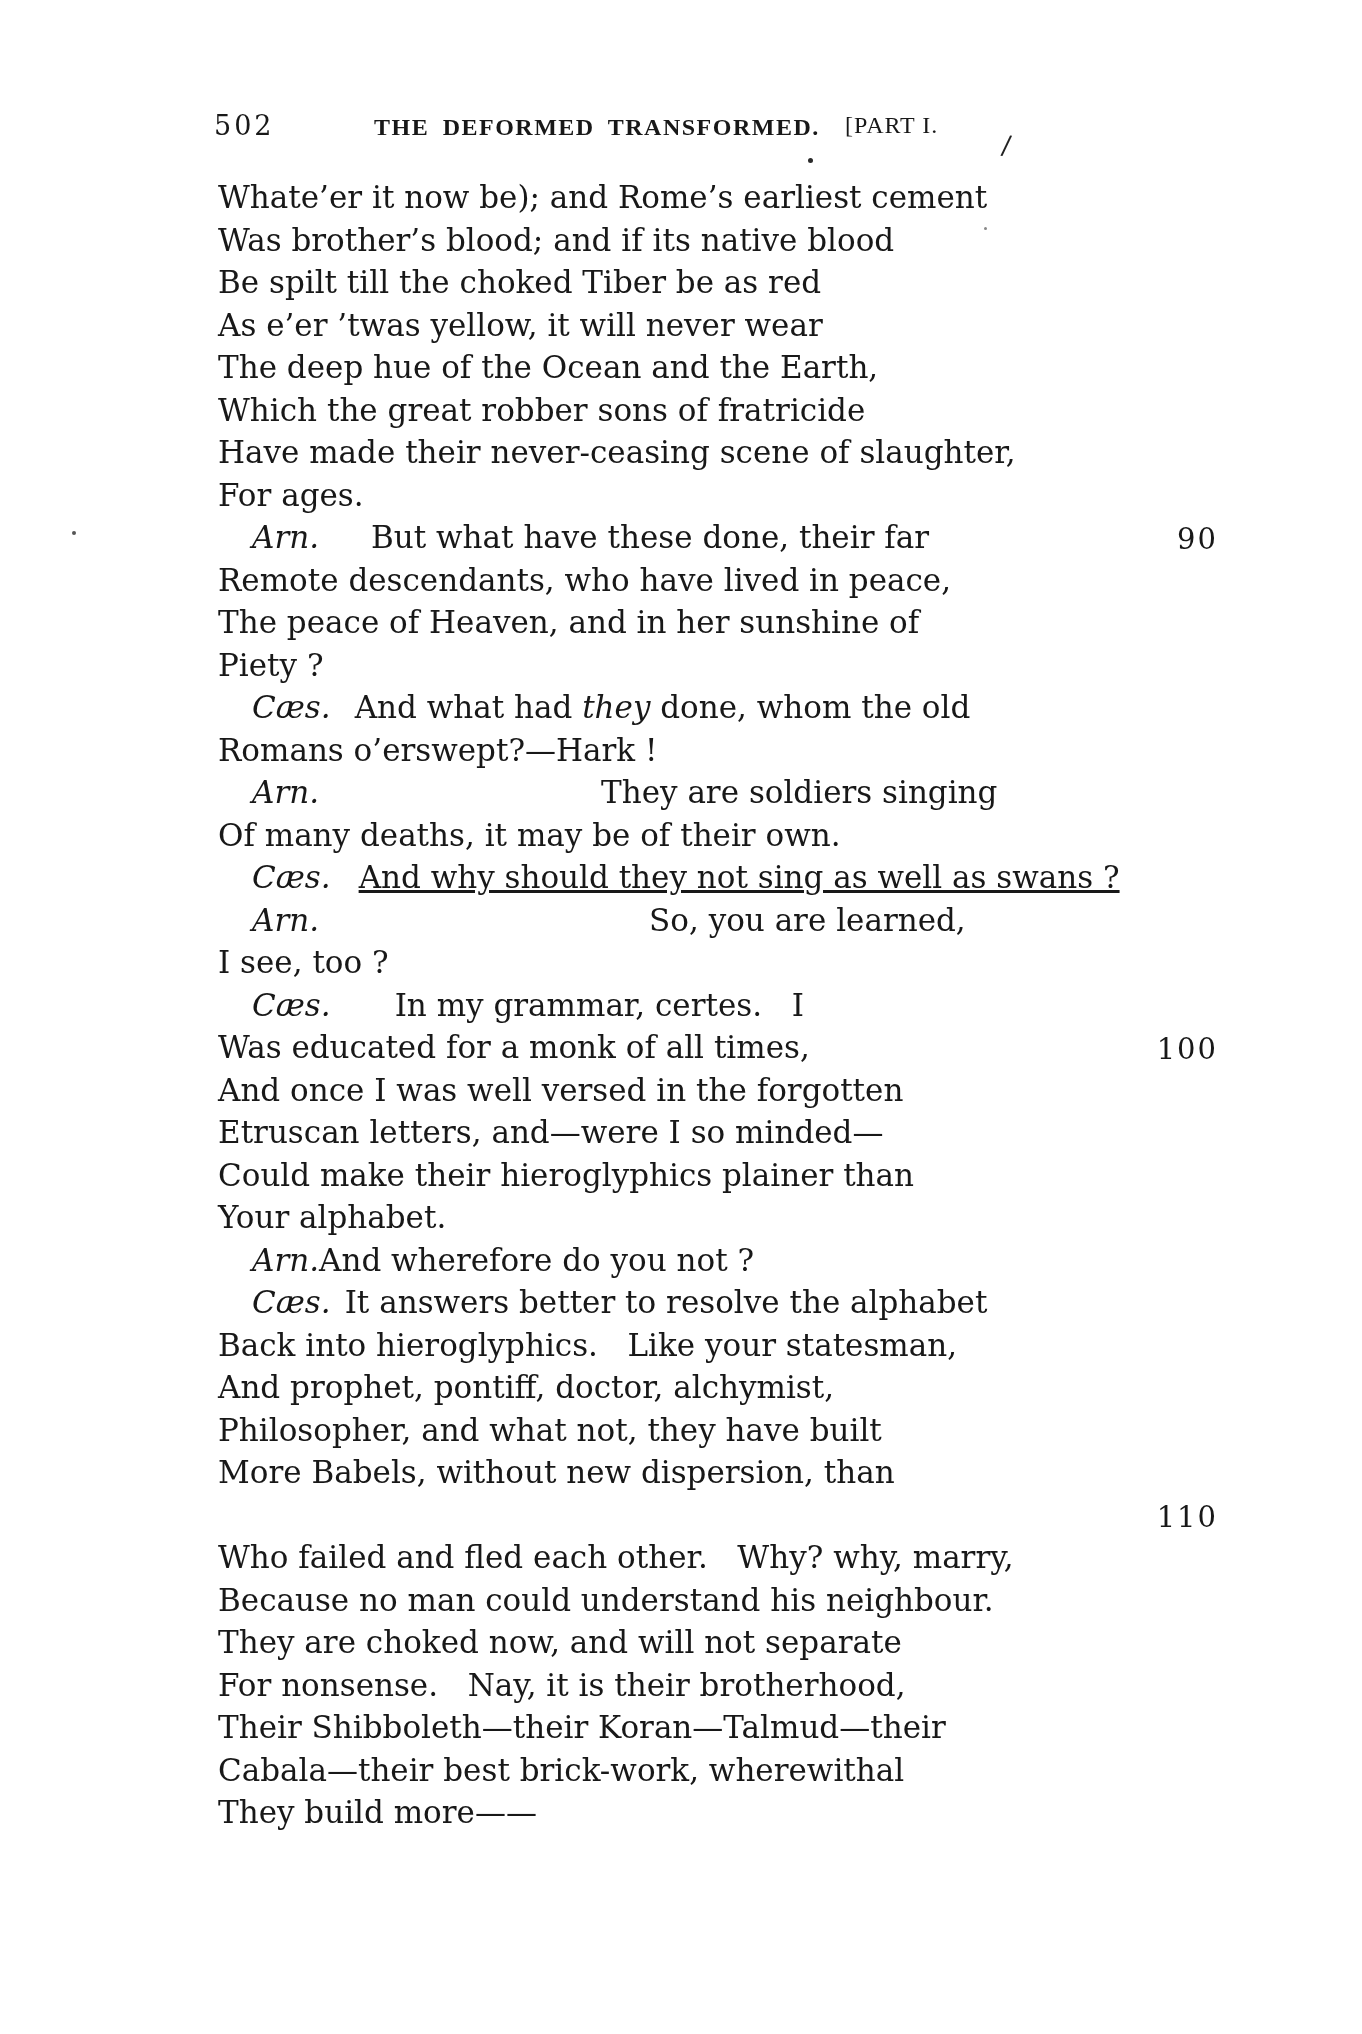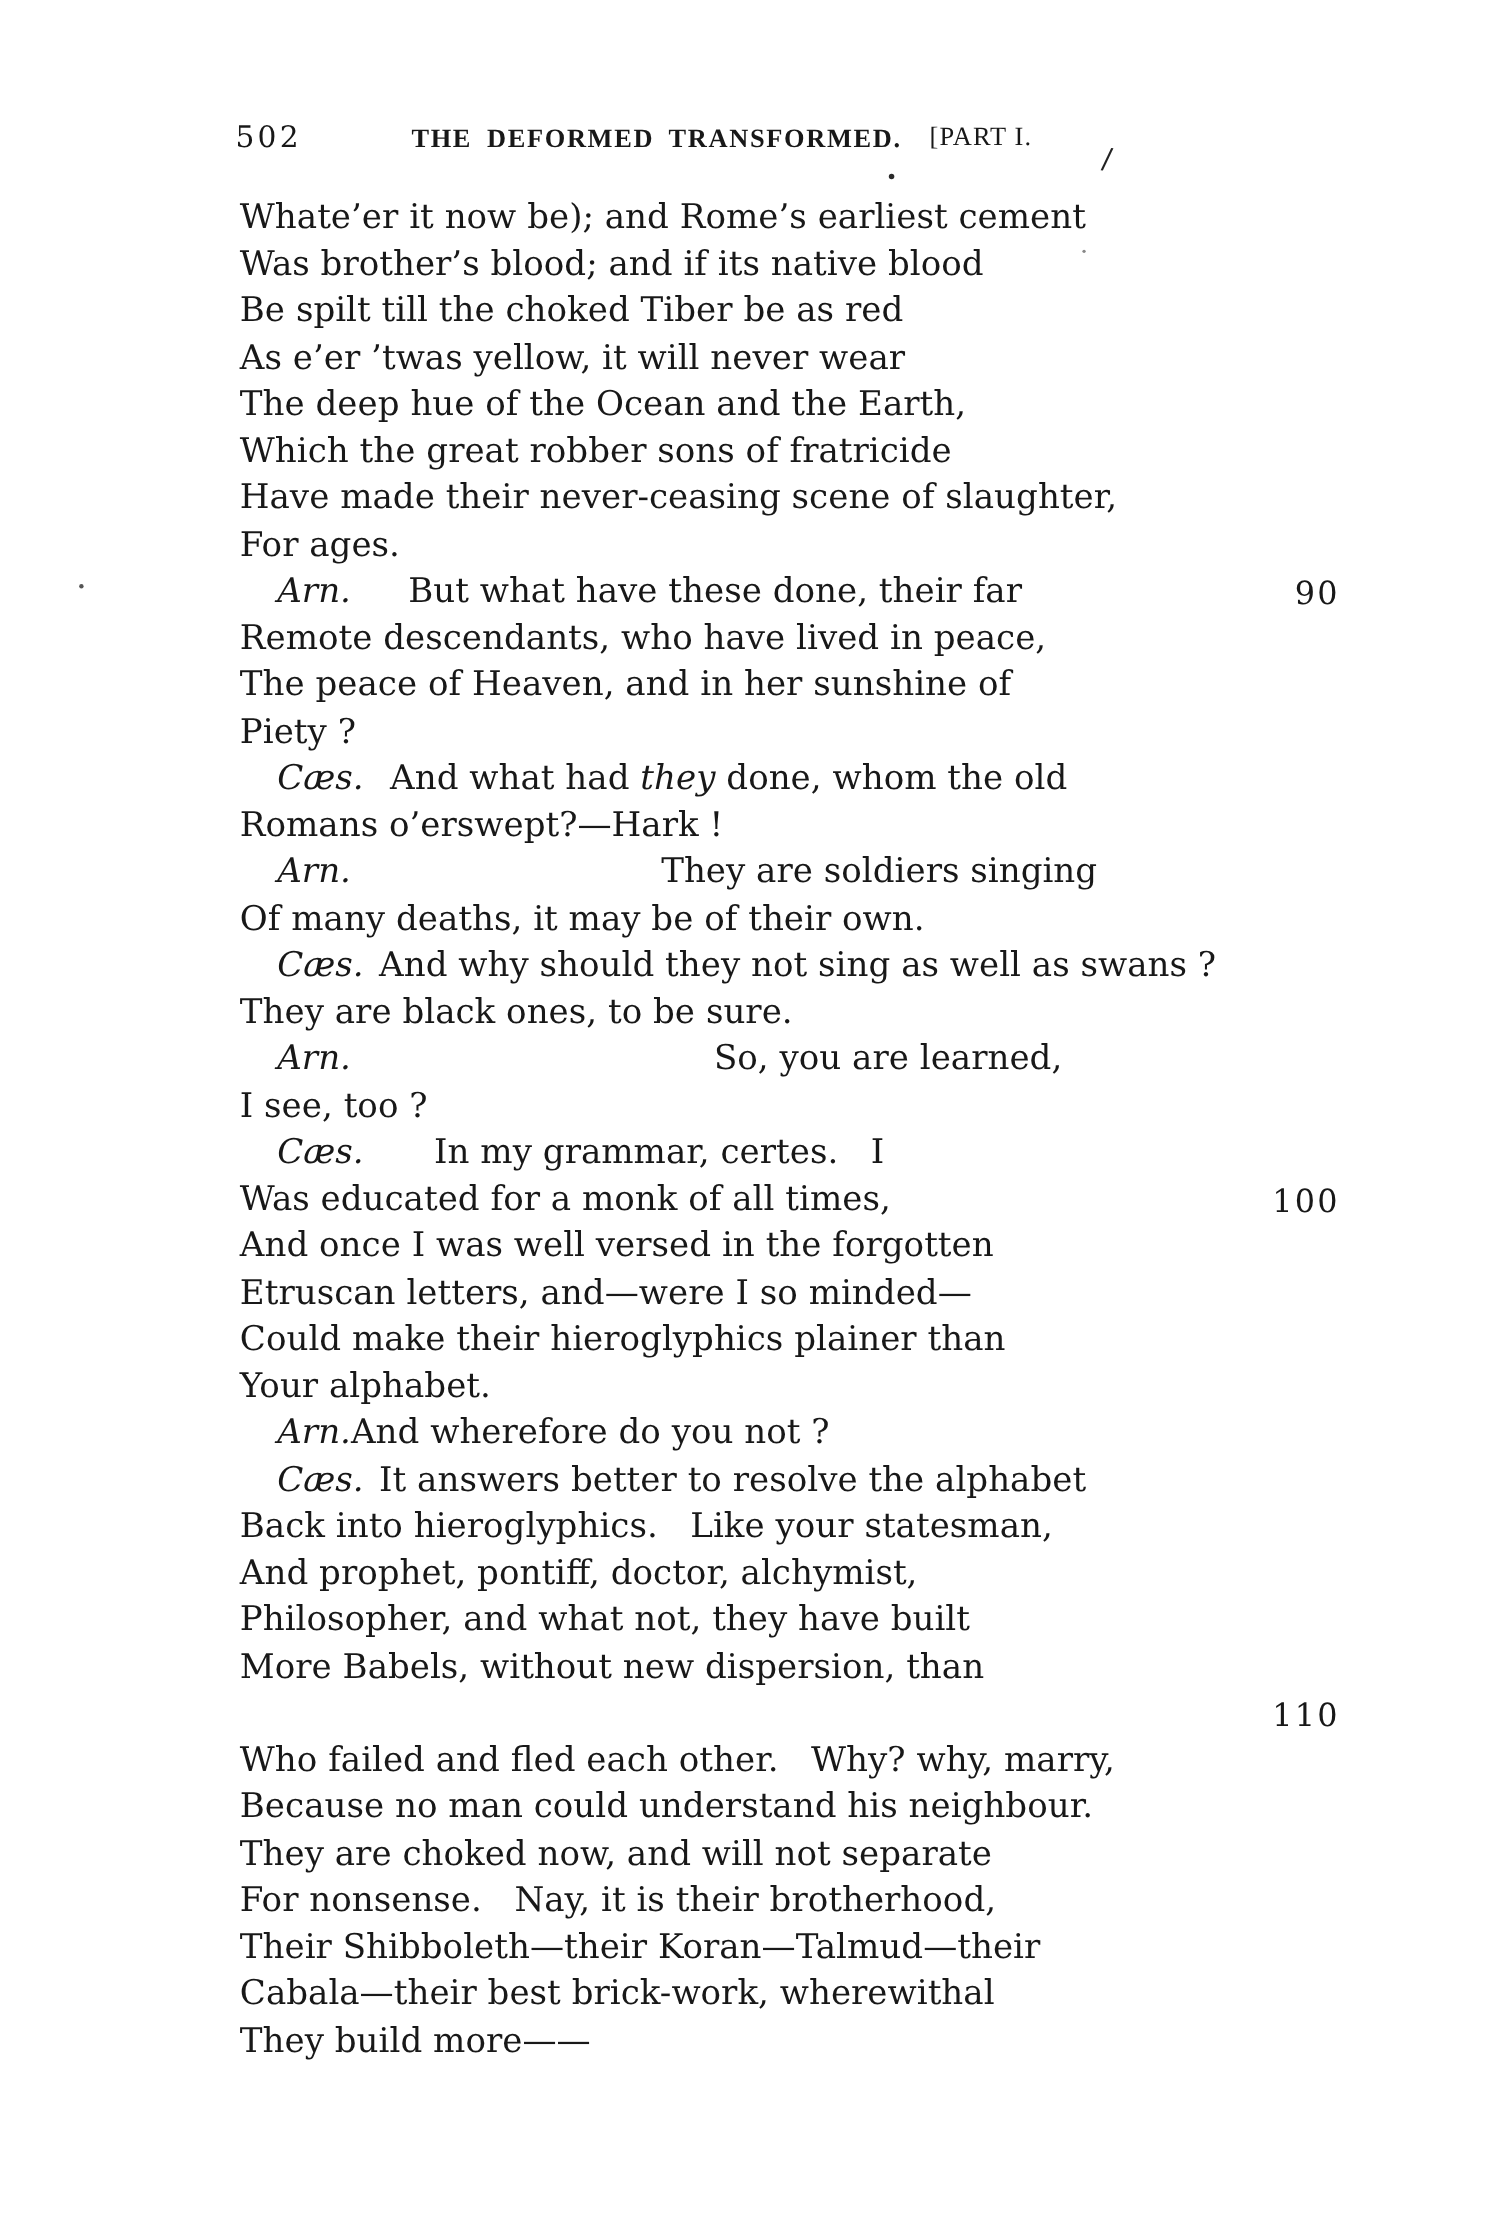--- a/index.html
+++ b/index.html
@@ -106,22 +106,21 @@
     <div class="vline"><span class="seg">Have made their never-ceasing scene of slaughter,</span></div>
     <div class="vline"><span class="seg">For ages.</span></div>
     <div class="vline indent"><span class="seg italic">Arn.</span><span class="seg" style="margin-left: 52px;">But what have these done, their far</span><span class="line-num">90</span></div>
     <div class="vline"><span class="seg">Remote descendants, who have lived in peace,</span></div>
     <div class="vline"><span class="seg">The peace of Heaven, and in her sunshine of</span></div>
     <div class="vline"><span class="seg">Piety ?</span></div>
     <div class="vline indent"><span class="seg italic">Cæs.</span><span class="seg" style="margin-left: 24px;">And what had </span><span class="seg italic">they</span><span class="seg"> done, whom the old</span></div>
     <div class="vline"><span class="seg">Romans o’erswept?—Hark !</span></div>
     <div class="vline indent"><span class="seg italic">Arn.</span><span class="seg" style="margin-left: 282px;">They are soldiers singing</span></div>
     <div class="vline"><span class="seg">Of many deaths, it may be of their own.</span></div>
-    <div class="vline indent"><span class="seg italic">Cæs.</span><span class="seg" style="margin-left: 14px;">And why should they not sing as well as swans ?</span></div>
-    <div class="vline"><span class="seg">They are black ones, to be sure.</span></div>
+    <div class="vline indent"><span class="seg italic">Cæs.</span><span class="seg" style="margin-left: 28px; text-decoration: underline;">And why should they not sing as well as swans ?</span></div>
     <div class="vline indent"><span class="seg italic">Arn.</span><span class="seg" style="margin-left: 330px;">So, you are learned,</span></div>
     <div class="vline"><span class="seg">I see, too ?</span></div>
     <div class="vline indent"><span class="seg italic">Cæs.</span><span class="seg" style="margin-left: 64px; text-align: right;">In my grammar, certes.   I</span></div>
     <div class="vline"><span class="seg">Was educated for a monk of all times,</span><span class="line-num">100</span></div>
     <div class="vline"><span class="seg">And once I was well versed in the forgotten</span></div>
     <div class="vline"><span class="seg">Etruscan letters, and—were I so minded—</span></div>
     <div class="vline"><span class="seg">Could make their hieroglyphics plainer than</span></div>
     <div class="vline"><span class="seg">Your alphabet.</span></div>
     <div class="vline indent"><span class="seg italic">Arn.</span><span class="seg" style="">And wherefore do you not ?</span></div>
     <div class="vline indent"><span class="seg italic">Cæs.</span><span class="seg" style="margin-left: 14px;">It answers better to resolve the alphabet</span></div>

